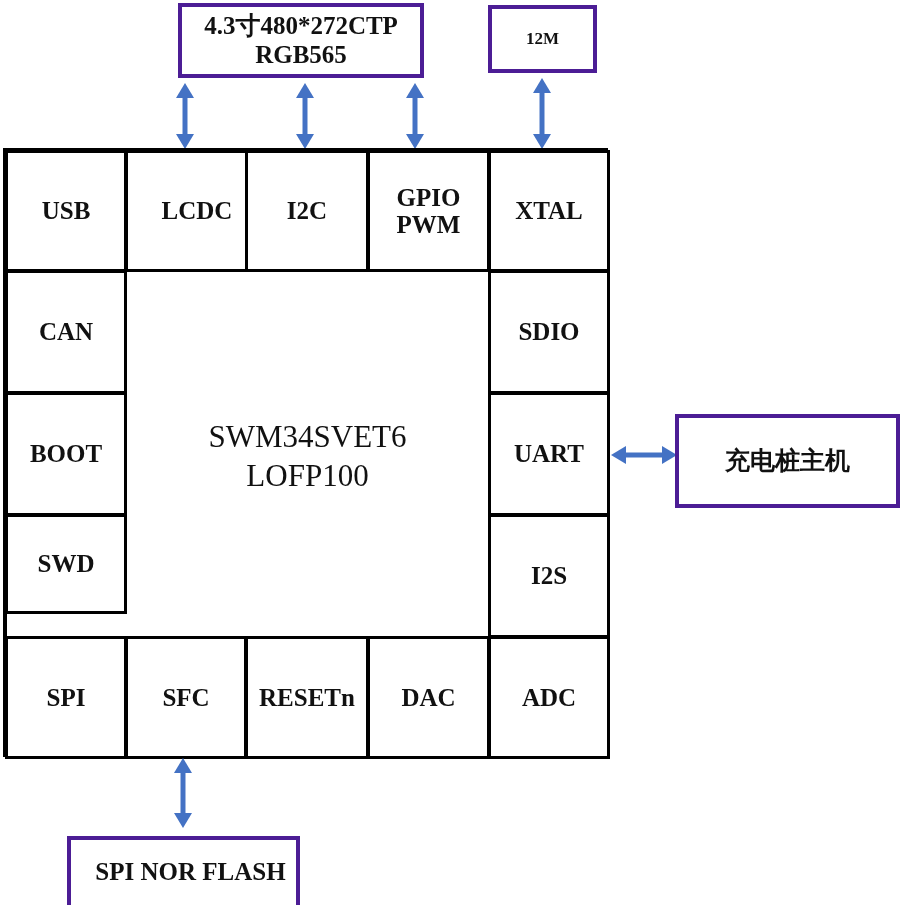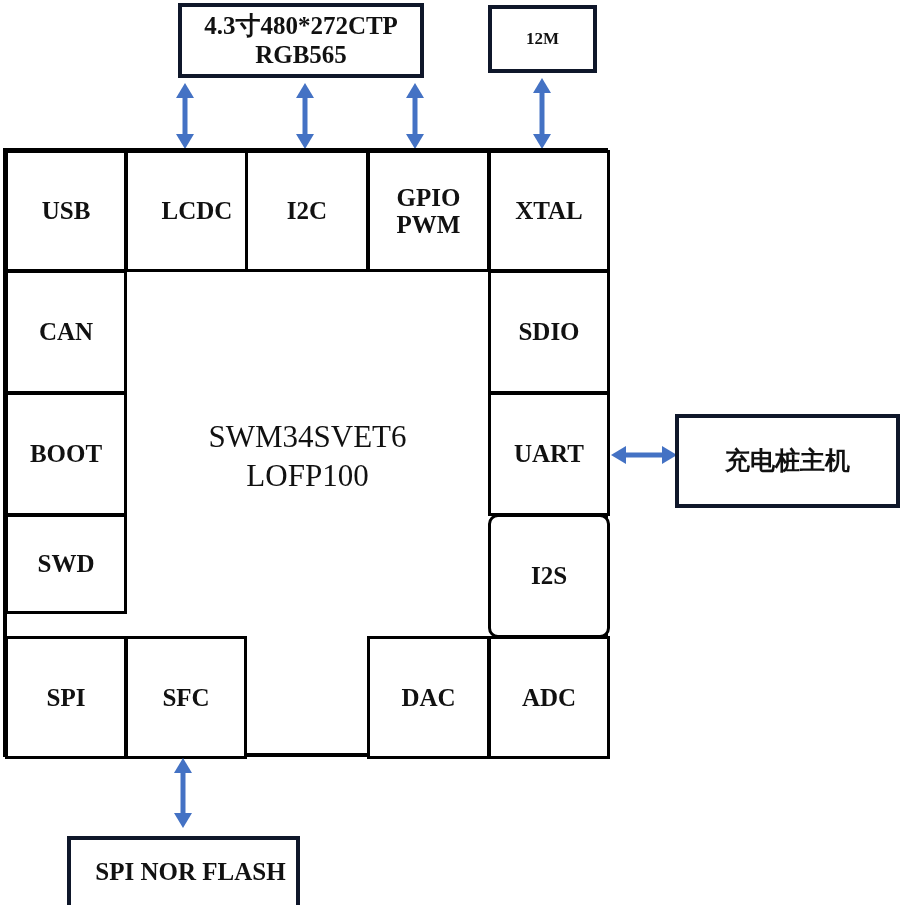--- a/index.html
+++ b/index.html
@@ -13,21 +13,21 @@
   #canvas {
     position: relative;
     width: 904px;
     height: 905px;
     background: #ffffff;
     overflow: hidden;
   }
   .box {
     position: absolute;
     box-sizing: border-box;
-    border: 4px solid #0f172a;
+    border: 4px solid #4c1d95;
     background: #ffffff;
     display: flex;
     align-items: center;
     justify-content: center;
     text-align: center;
     font-weight: bold;
     color: #111111;
     line-height: 1.15;
     white-space: pre-line;
   }
@@ -120,24 +120,25 @@
     <div class="cell" style="left:360px; top:-2px; width:123px; height:122px;">GPIO
 PWM</div>
     <div class="cell" style="left:481px; top:-2px; width:122px; height:122px;">XTAL</div>
 
     <div class="cell" style="left:-2px; top:118px; width:122px; height:124px;">CAN</div>
     <div class="cell" style="left:-2px; top:240px; width:122px; height:124px;">BOOT</div>
     <div class="cell" style="left:-2px; top:362px; width:122px; height:100px;">SWD</div>
 
     <div class="cell" style="left:481px; top:118px; width:122px; height:124px;">SDIO</div>
     <div class="cell" style="left:481px; top:240px; width:122px; height:124px;">UART</div>
-    <div class="cell" style="left:481px; top:362px; width:122px; height:124px;border-radius:10px;">I2S</div>
+    <div class="cell" style="left:481px; top:362px; width:122px; height:124px;">I2S</div>
 
     <div class="cell" style="left:-2px;  top:484px; width:122px; height:123px;">SPI</div>
     <div class="cell" style="left:118px; top:484px; width:122px; height:123px;">SFC</div>
+    <div class="cell" style="left:238px; top:484px; width:124px; height:123px;">RESETn</div>
     <div class="cell" style="left:360px; top:484px; width:123px; height:123px;">DAC</div>
     <div class="cell" style="left:481px; top:484px; width:122px; height:123px;">ADC</div>
   </div>
 
   <svg class="arrow" style="left:610px; top:441px; width:68px; height:28px;" viewBox="0 0 68 28">
     <line x1="12" y1="14" x2="56" y2="14" stroke="#4472C4" stroke-width="5"></line>
     <polygon points="1,14 16,5 16,23" fill="#4472C4"></polygon>
     <polygon points="67,14 52,5 52,23" fill="#4472C4"></polygon>
   </svg>
 

